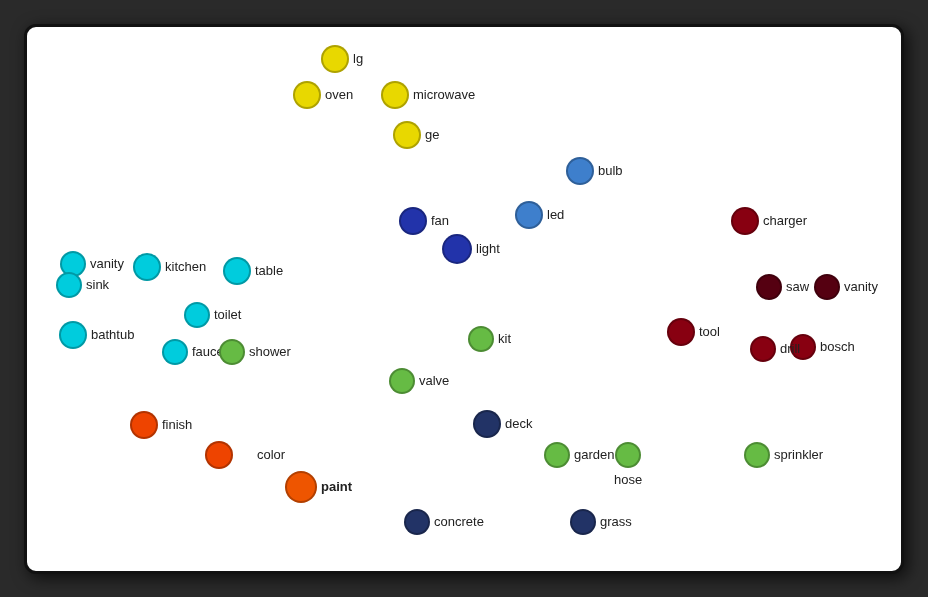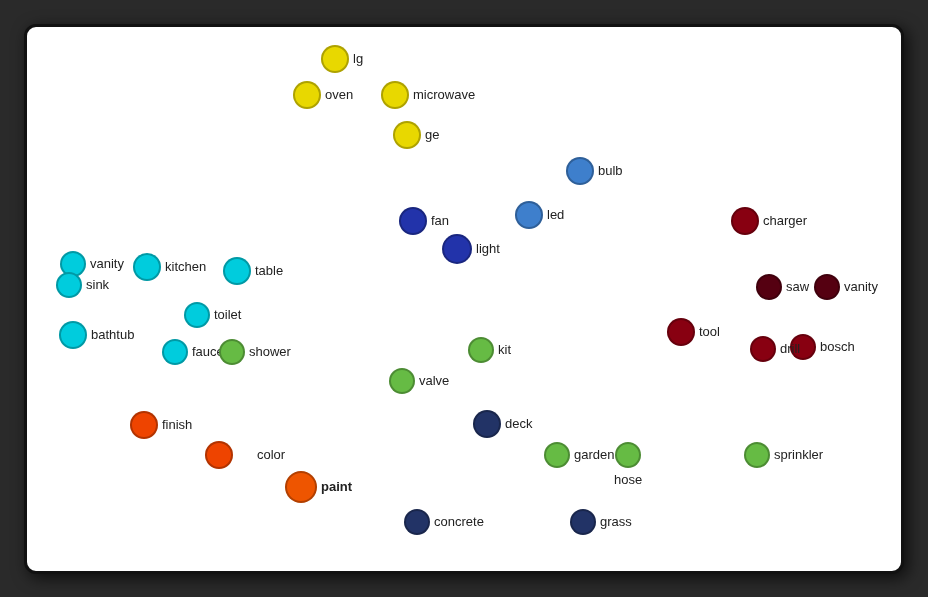--- a/index.html
+++ b/index.html
@@ -103,21 +103,21 @@
       <span class="label">bathtub</span>
     </div>
     <div class="node" style="left: 135px; top: 312px;">
       <div class="dot" style="width: 26px; height: 26px; background: rgb(0, 204, 221); border: 2px solid rgba(0, 0, 0, 0.25);"></div>
       <span class="label">faucet</span>
     </div>
     <div class="node" style="left: 192px; top: 312px;">
       <div class="dot" style="width: 26px; height: 26px; background: rgb(102, 187, 68); border: 2px solid rgba(0, 0, 0, 0.25);"></div>
       <span class="label">shower</span>
     </div>
-    <div class="node" style="left: 441px; top: 310px;">
+    <div class="node" style="left: 441px; top: 299px;">
       <div class="dot" style="width: 26px; height: 26px; background: rgb(102, 187, 68); border: 2px solid rgba(0, 0, 0, 0.25);"></div>
       <span class="label">kit</span>
     </div>
     <div class="node" style="left: 362px; top: 341px;">
       <div class="dot" style="width: 26px; height: 26px; background: rgb(102, 187, 68); border: 2px solid rgba(0, 0, 0, 0.25);"></div>
       <span class="label">valve</span>
     </div>
     <div class="node" style="left: 729px; top: 247px;">
       <div class="dot" style="width: 26px; height: 26px; background: rgb(85, 0, 17); border: 2px solid rgba(0, 0, 0, 0.25);"></div>
       <span class="label">saw</span>

